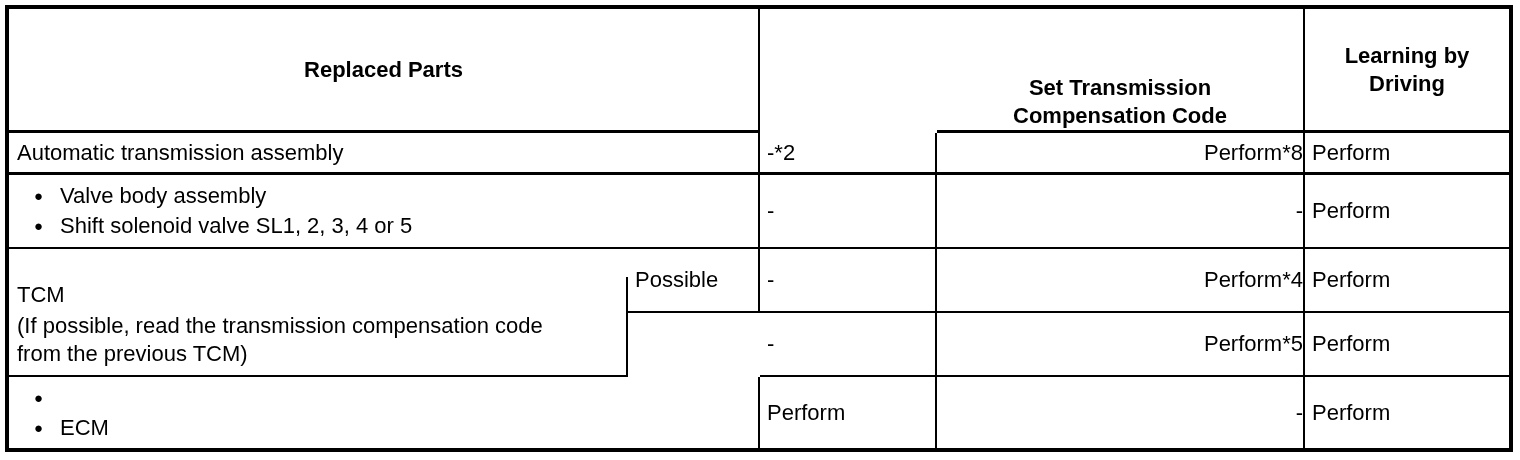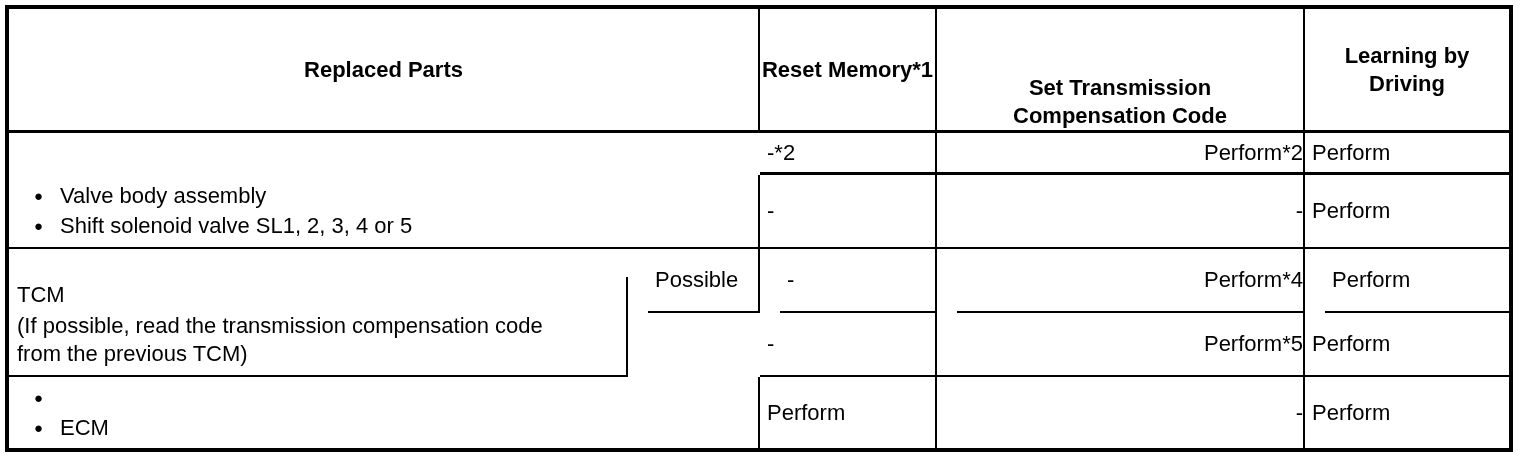--- a/index.html
+++ b/index.html
@@ -64,42 +64,42 @@
     margin-top: 28px;
   }
   .tcm-note { max-width: 555px; }
 
   .span2 { grid-column: 1 / 3; }
   .c2 { grid-column: 2 / 3; }
   .c3 { grid-column: 3 / 4; }
   .c4 { grid-column: 4 / 5; justify-content: flex-end; }
   .c5 { grid-column: 5 / 6; }
   .r1 { grid-row: 1; } .r2 { grid-row: 2; } .r3 { grid-row: 3; }
-  .r4 { grid-row: 4; margin-left: 20px; } .r5 { grid-row: 5; } .r6 { grid-row: 6; }
+  .r4 { grid-row: 4; } .r5 { grid-row: 5; } .r6 { grid-row: 6; }
 </style>
 </head>
 <body>
 
 <div class="table">
 
   <div class="cell hcell span2 r1 br2 bb3">
     <span>Replaced Parts</span>
   </div>
-  <div class="cell hcell h-reset c3 r1 br2 bb3">
-    <span>Reset Memory*1</span>
-  </div>
   <div class="cell hcell h-set c4 r1 br2 bb3">
     <span class="wrap-limit">Set Transmission Compensation Code</span>
   </div>
   <div class="cell hcell h-learn c5 r1 bb3">
     <span class="wrap-limit">Learning by Driving</span>
   </div>
 
+  <div class="cell pcell span2 r2 br2 bb3">
+    <span>Automatic transmission assembly</span>
+  </div>
   <div class="cell vcell c3 r2 br2 bb3">-*2</div>
-  <div class="cell vcell c4 r2 br2 bb3">Perform*2</div>
+  <div class="cell vcell c4 r2 br2 bb3">Perform*8</div>
   <div class="cell vcell c5 r2 bb3">Perform</div>
 
   <div class="cell list-cell span2 r3 br2 bb2">
     <div class="bullet-line">
       <span class="bullet">●</span>
       <span>Valve body assembly</span>
     </div>
     <div class="bullet-line">
       <span class="bullet">●</span>
       <span>Shift solenoid valve SL1, 2, 3, 4 or 5</span>

